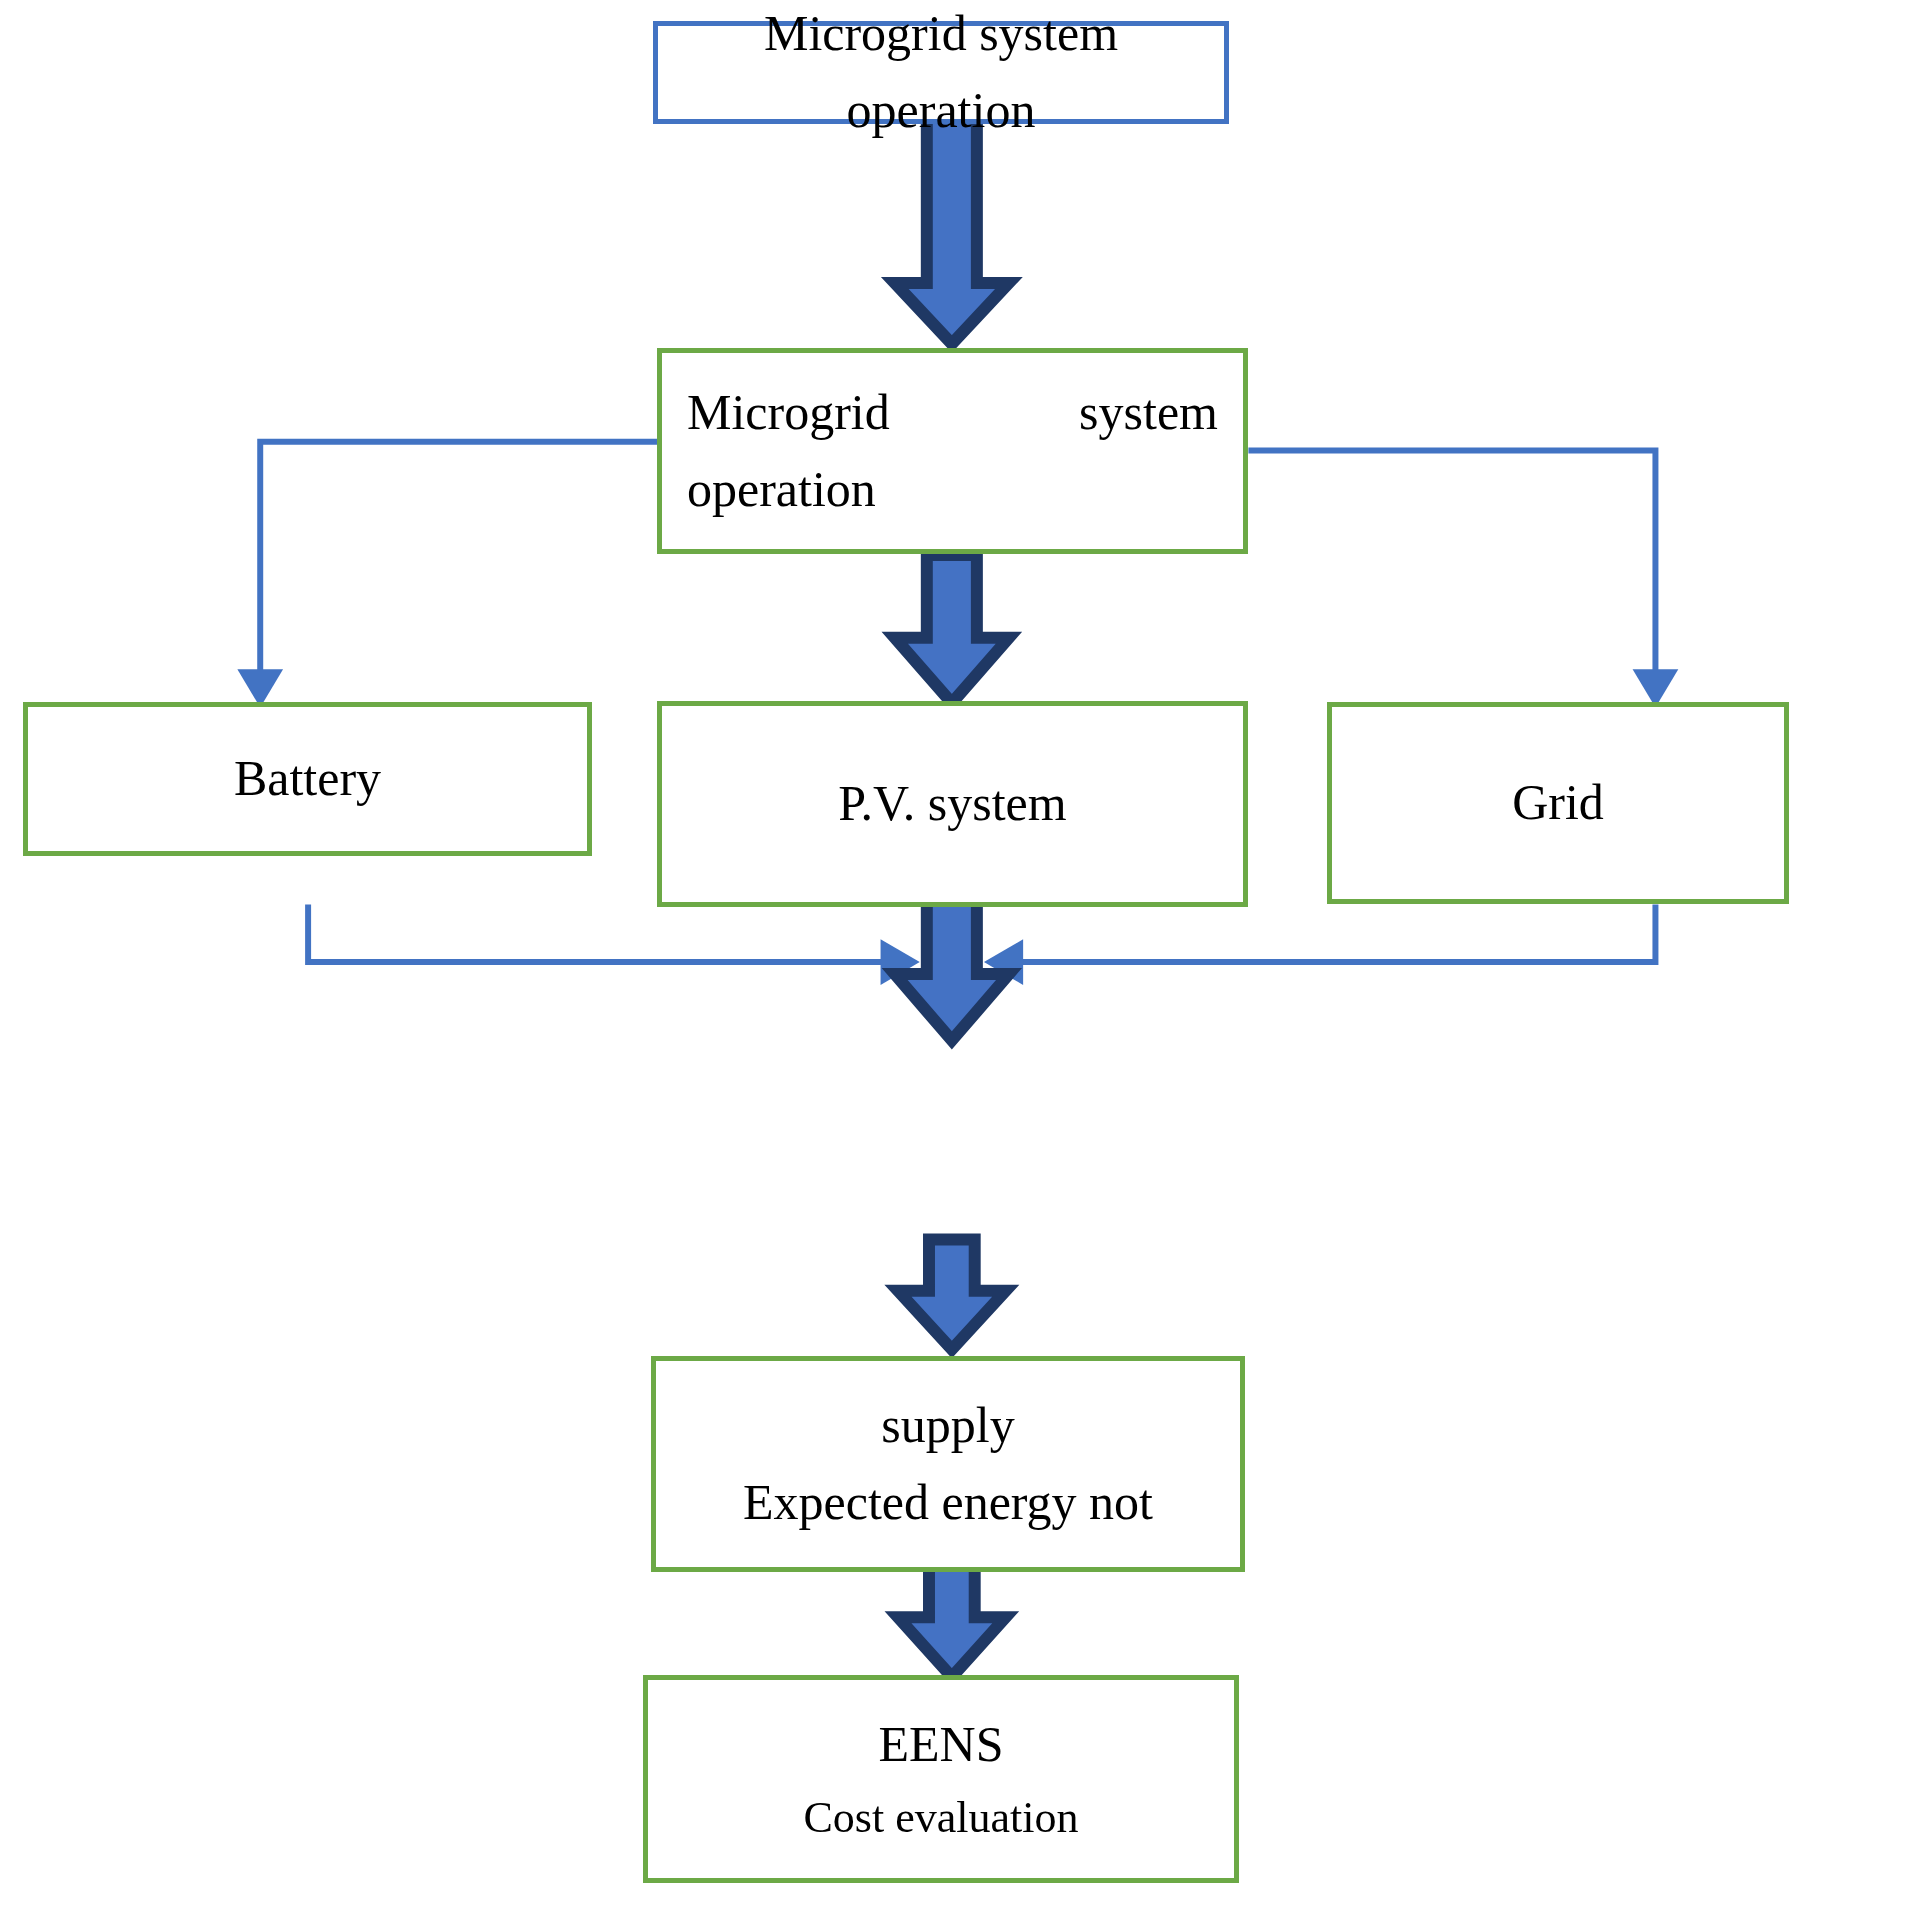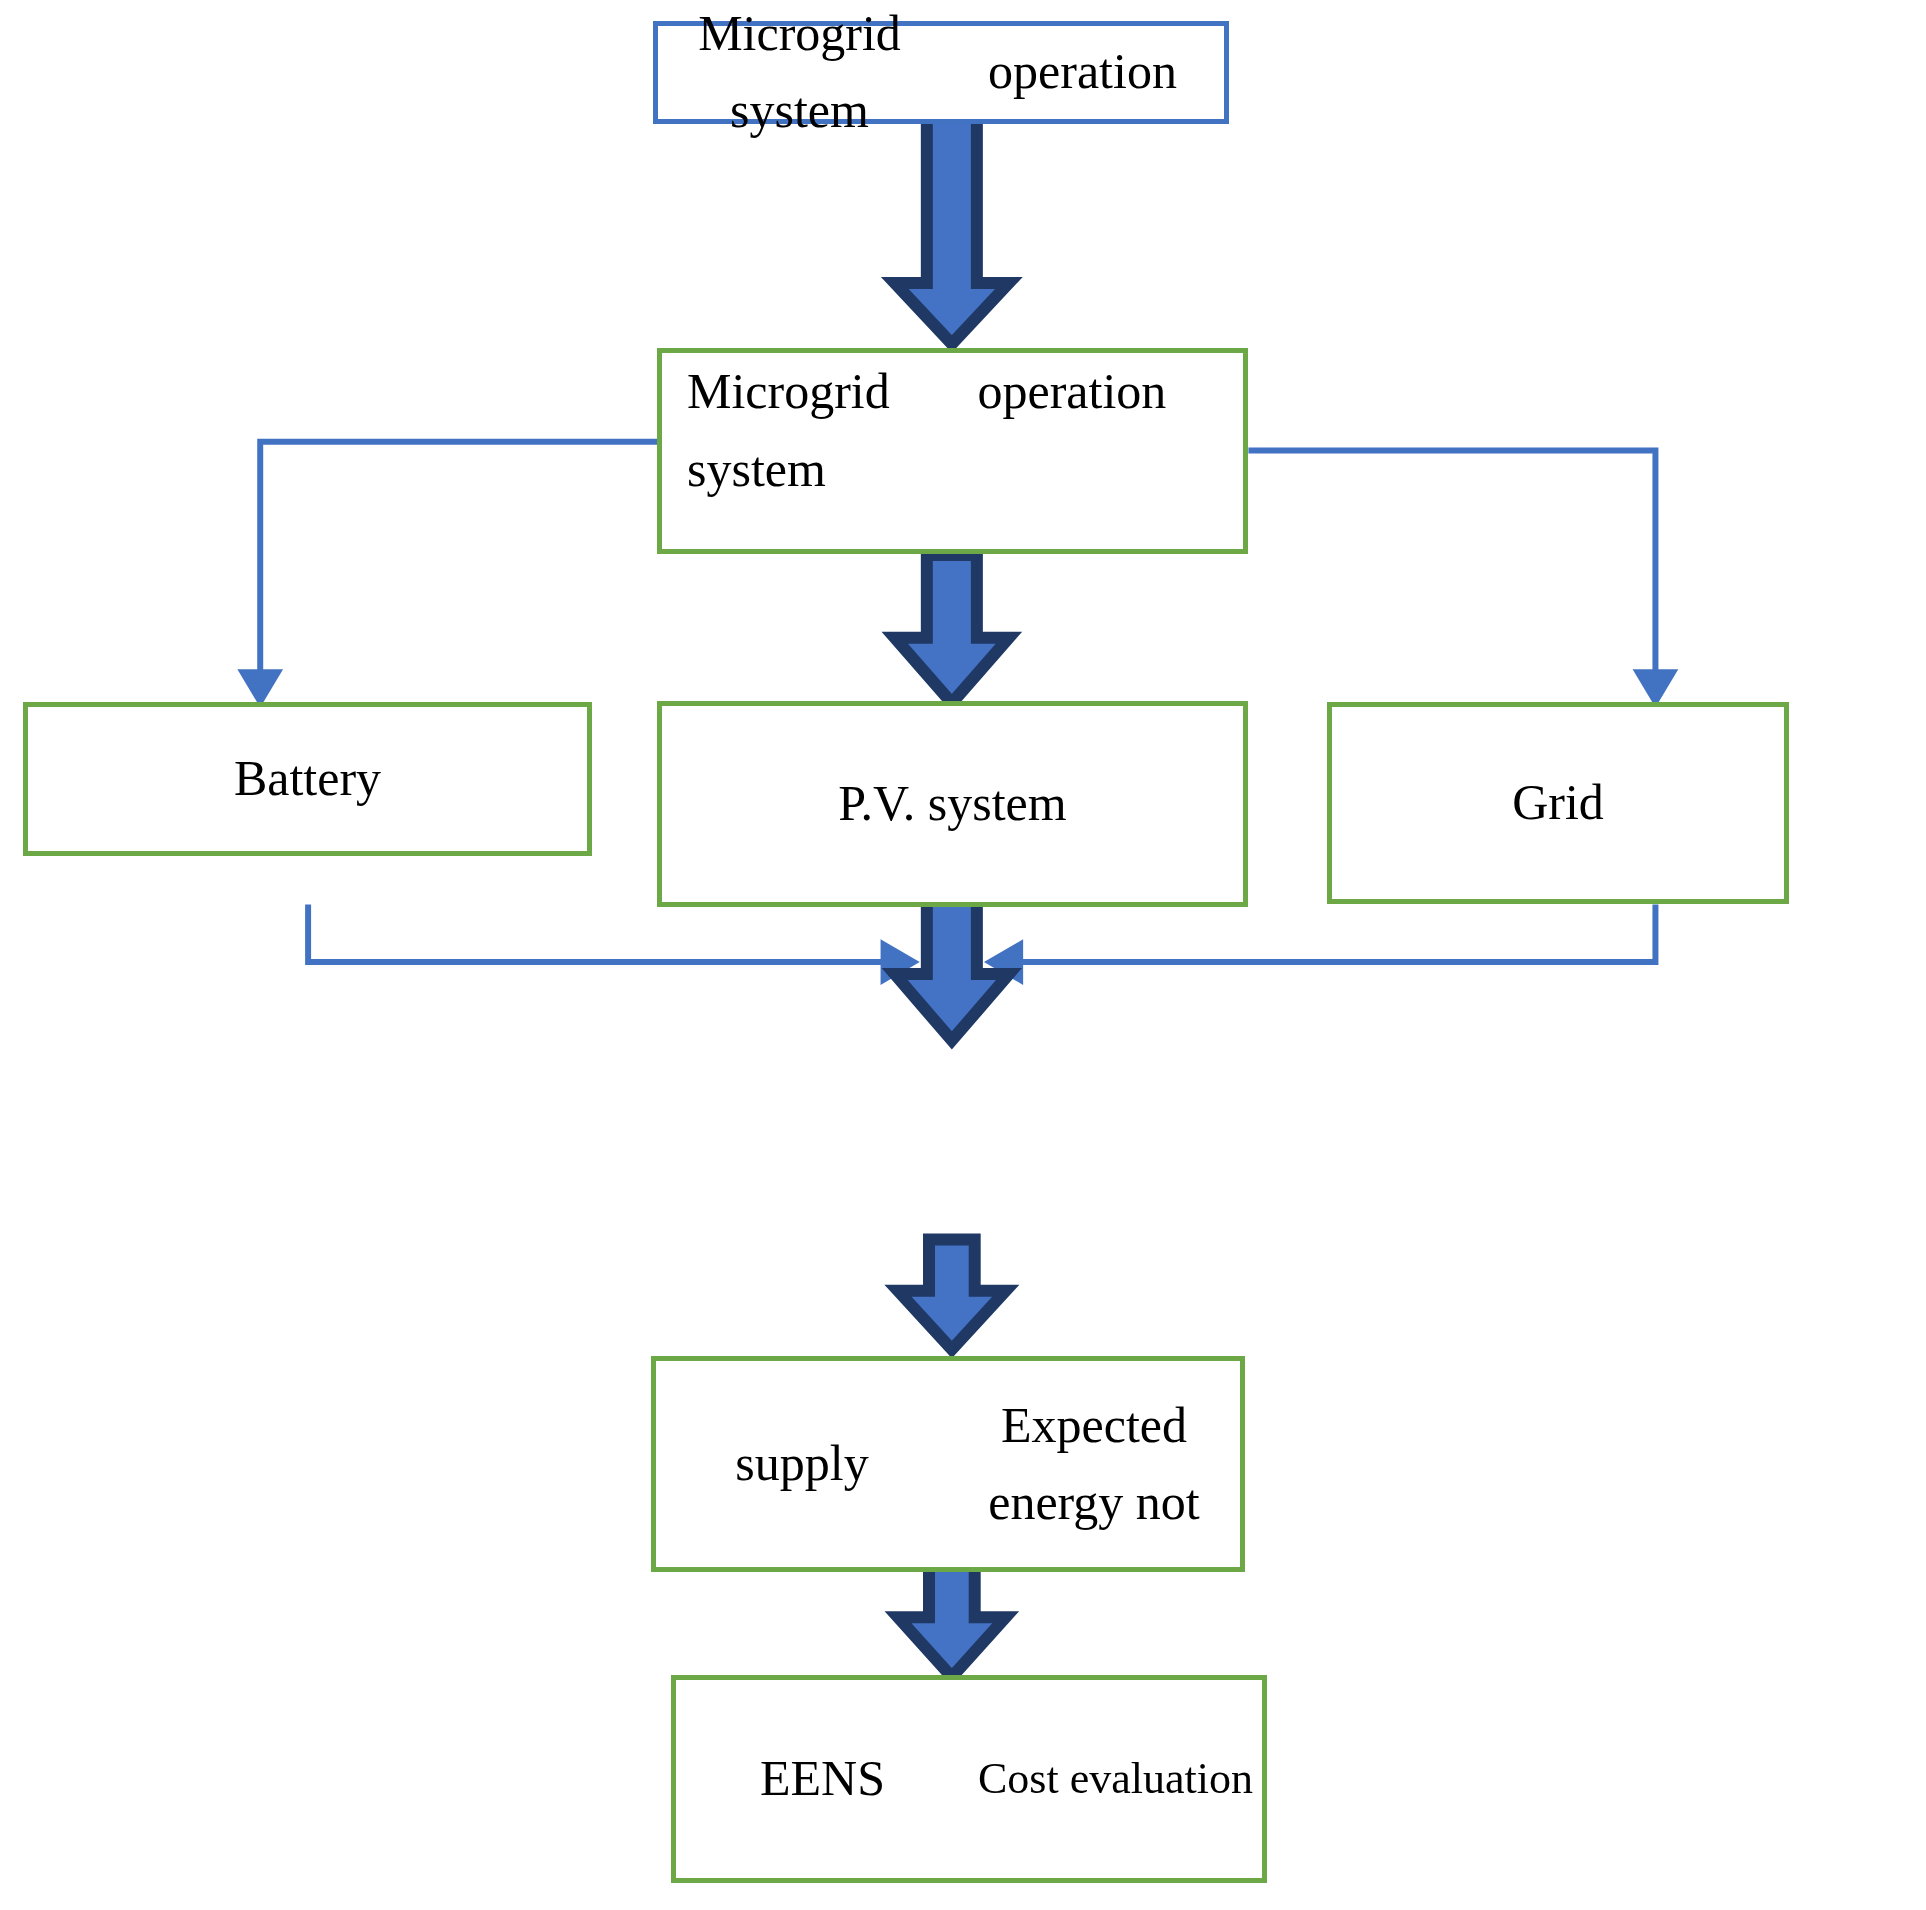--- a/index.html
+++ b/index.html
@@ -23,21 +23,21 @@
     top: 0;
     width: 1926px;
     height: 1910px;
     pointer-events: none;
   }
   .node {
     position: absolute;
     box-sizing: border-box;
     background: #ffffff;
     display: flex;
-    flex-direction: row;
+    flex-direction: column;
     align-items: center;
     justify-content: center;
     text-align: center;
     color: #000000;
     z-index: 3;
   }
   .node.blue  { border: 5.4px solid #4273C3; }
   .node.green { border: 5.4px solid #6CA946; }
 
   .line {
@@ -128,19 +128,19 @@
   <div class="node green" style="left:1327px; top:702px; width:462px; height:202px;">
     <span class="line t-lg">Grid</span>
   </div>
 
 
   <div class="node green" style="left:651px; top:1356px; width:594px; height:216px;">
     <span class="line t-lg">supply</span>
     <span class="line t-lg">Expected energy not</span>
   </div>
 
-  <div class="node green" style="left:643px; top:1675px; width:596px; height:208px;margin-left:28px;">
+  <div class="node green" style="left:643px; top:1675px; width:596px; height:208px;">
     <span class="line t-lg">EENS</span>
     <span class="line t-sm">Cost evaluation</span>
   </div>
 
 </div>
 
 
 </body></html>

